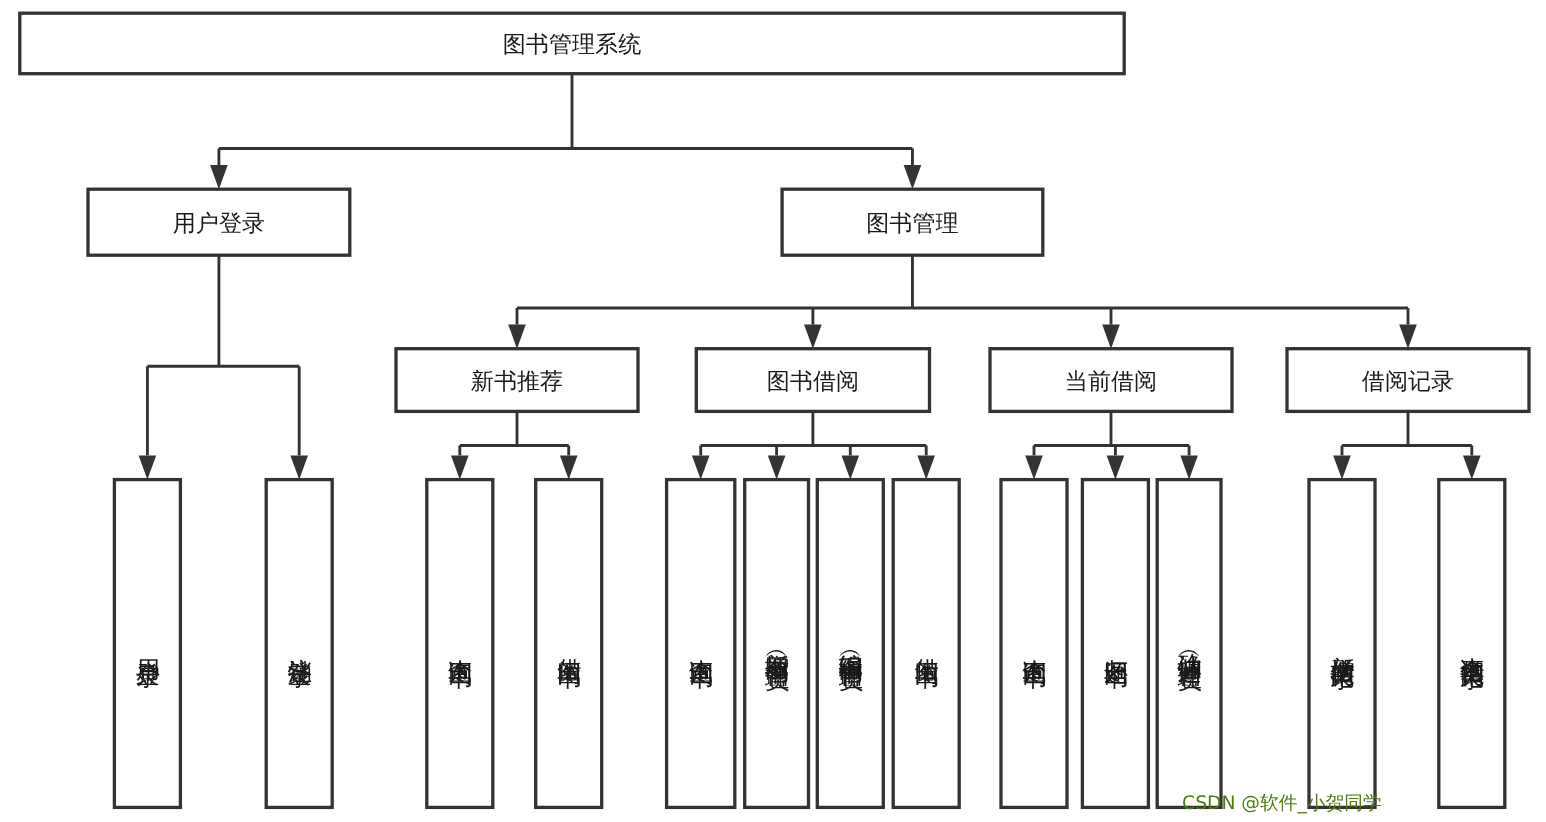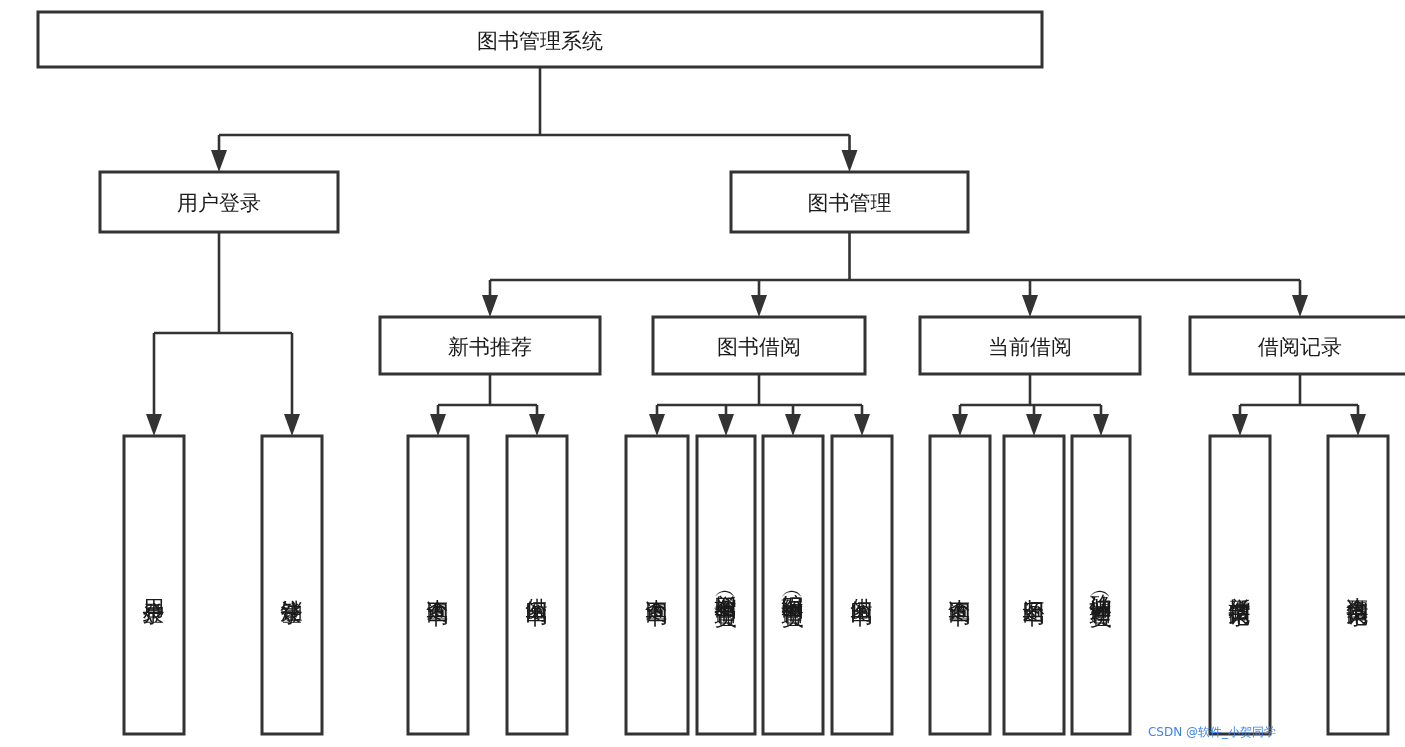--- a/index.html
+++ b/index.html
@@ -12,21 +12,20 @@
     height: 747px;
     font-family: "DejaVu Sans", "Liberation Sans", sans-serif;
     overflow: hidden;
     position: relative;
   }
   #diagram-root {
     position: relative;
     width: 1264px;
     height: 747px;
     background: #ffffff;
-    margin-left: 20px;
   }
   svg#flow-svg {
     position: absolute;
     top: 0;
     left: 0;
     width: 1405px;
     height: 747px;
     display: block;
   }
   .node-box {
@@ -67,22 +66,22 @@
     text-align: center;
     white-space: nowrap;
     pointer-events: none;
     user-select: none;
   }
   .watermark {
     position: absolute;
     right: 8px;
     bottom: 6px;
     font-family: "DejaVu Sans", "Liberation Sans", sans-serif;
-    font-size: 12px;
-    color: #3b82f6;
+    font-size: 17px;
+    color: #4d7c0f;
     white-space: nowrap;
     user-select: none;
   }
 </style>
 </head>
 <body>
 
 <div id="diagram-root">
 
   <svg id="flow-svg" viewBox="0 0 1405 747" xmlns="http://www.w3.org/2000/svg">

